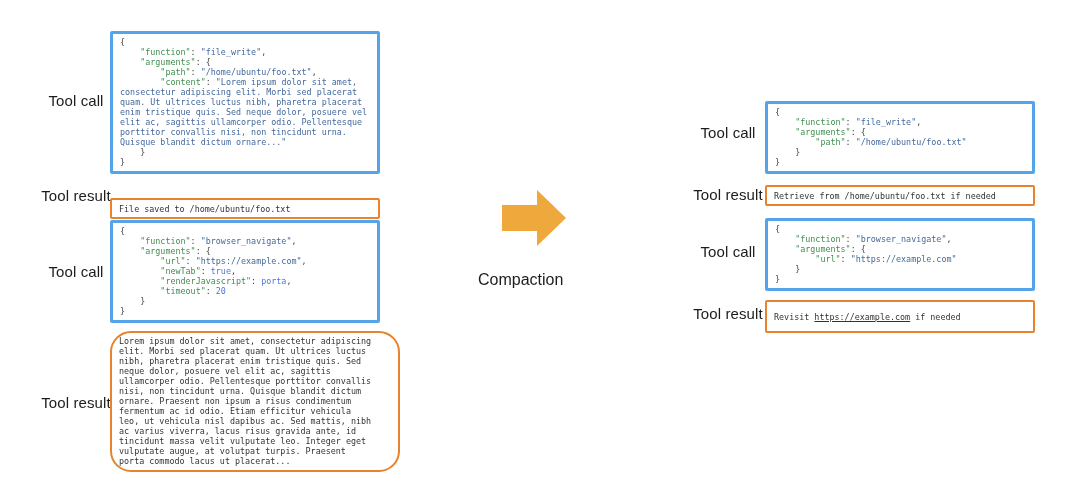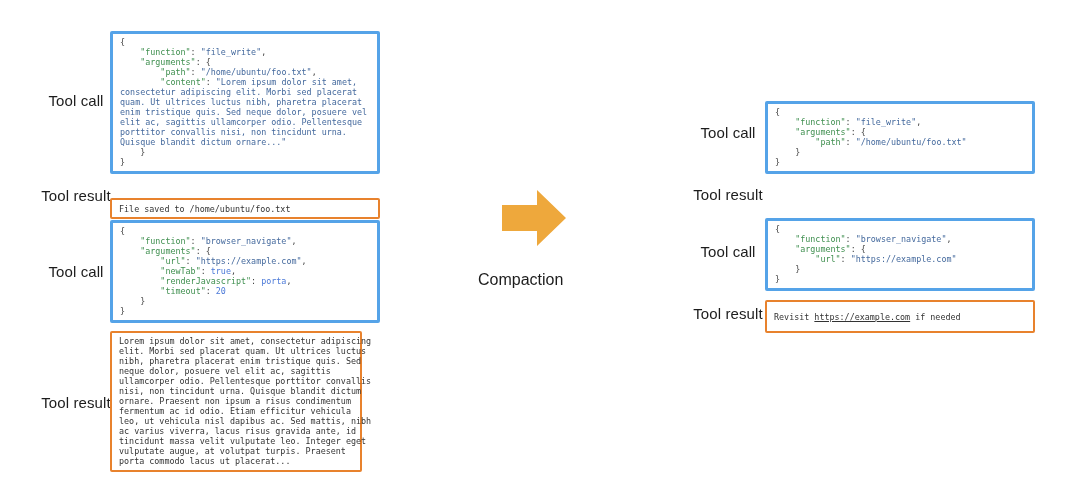--- a/index.html
+++ b/index.html
@@ -67,21 +67,21 @@
     </span><span class="tok-k">"arguments"</span><span class="tok-p">: {
         </span><span class="tok-k">"url"</span><span class="tok-p">: </span><span class="tok-s">"https://example.com"</span><span class="tok-p">,
         </span><span class="tok-k">"newTab"</span><span class="tok-p">: </span><span class="tok-l">true</span><span class="tok-p">,
         </span><span class="tok-k">"renderJavascript"</span><span class="tok-p">: </span><span class="tok-l">porta</span><span class="tok-p">,
         </span><span class="tok-k">"timeout"</span><span class="tok-p">: </span><span class="tok-l">20</span><span class="tok-p">
     }
 }</span></pre>
   </div>
 
   <div class="row-label" style="left:0;top:394px;width:96px;">Tool result</div>
-  <div class="box result multi" style="left:110px;top:331px;width:252px;min-height:139px;">
+  <div class="box result multi" style="left:110px;top:331px;width:290px;min-height:139px;border-radius:21px;">
     <pre class="code"><span class="tok-t">Lorem ipsum dolor sit amet, consectetur adipiscing
 elit. Morbi sed placerat quam. Ut ultrices luctus
 nibh, pharetra placerat enim tristique quis. Sed
 neque dolor, posuere vel elit ac, sagittis
 ullamcorper odio. Pellentesque porttitor convallis
 nisi, non tincidunt urna. Quisque blandit dictum
 ornare. Praesent non ipsum a risus condimentum
 fermentum ac id odio. Etiam efficitur vehicula
 leo, ut vehicula nisl dapibus ac. Sed mattis, nibh
 ac varius viverra, lacus risus gravida ante, id
@@ -101,20 +101,23 @@
   <div class="box call" style="left:765px;top:101px;width:270px;min-height:69px;">
     <pre class="code"><span class="tok-p">{
     </span><span class="tok-k">"function"</span><span class="tok-p">: </span><span class="tok-s">"file_write"</span><span class="tok-p">,
     </span><span class="tok-k">"arguments"</span><span class="tok-p">: {
         </span><span class="tok-k">"path"</span><span class="tok-p">: </span><span class="tok-s">"/home/ubuntu/foo.txt"</span><span class="tok-p">
     }
 }</span></pre>
   </div>
 
   <div class="row-label" style="left:648px;top:186px;width:104px;">Tool result</div>
+  <div class="box result" style="left:765px;top:185px;width:270px;height:21px;">
+    <pre class="code"><span class="tok-t">Retrieve from /home/ubuntu/foo.txt if needed</span></pre>
+  </div>
 
   <div class="row-label" style="left:648px;top:243px;width:104px;">Tool call</div>
   <div class="box call" style="left:765px;top:218px;width:270px;min-height:70px;">
     <pre class="code"><span class="tok-p">{
     </span><span class="tok-k">"function"</span><span class="tok-p">: </span><span class="tok-s">"browser_navigate"</span><span class="tok-p">,
     </span><span class="tok-k">"arguments"</span><span class="tok-p">: {
         </span><span class="tok-k">"url"</span><span class="tok-p">: </span><span class="tok-s">"https://example.com"</span><span class="tok-p">
     }
 }</span></pre>
   </div>

